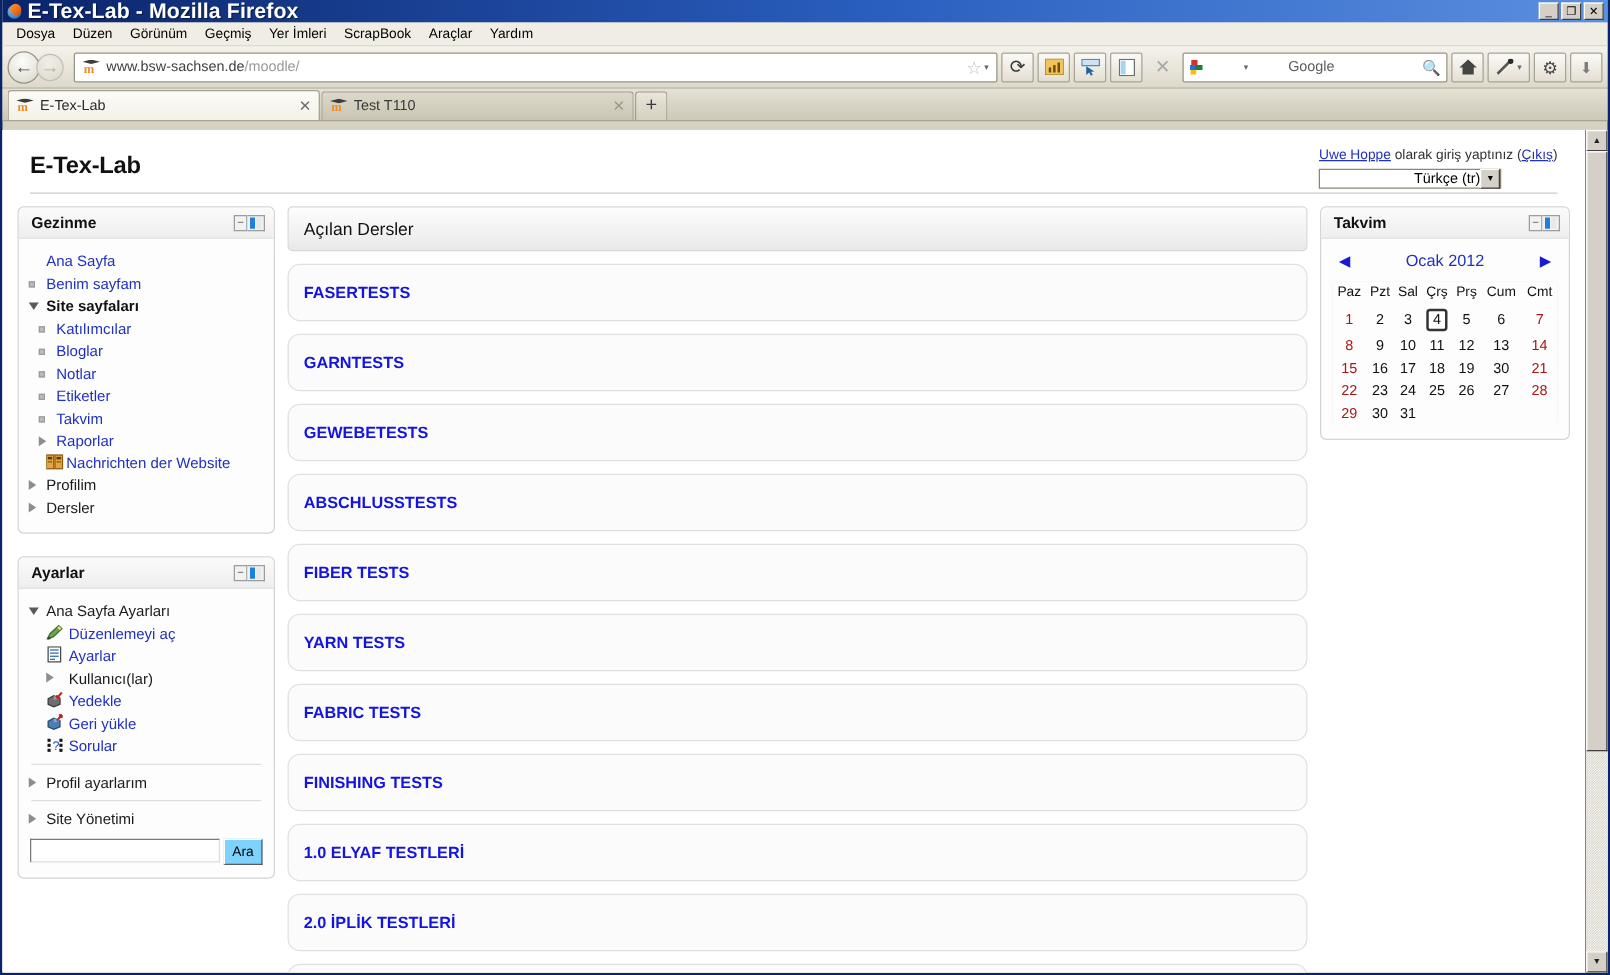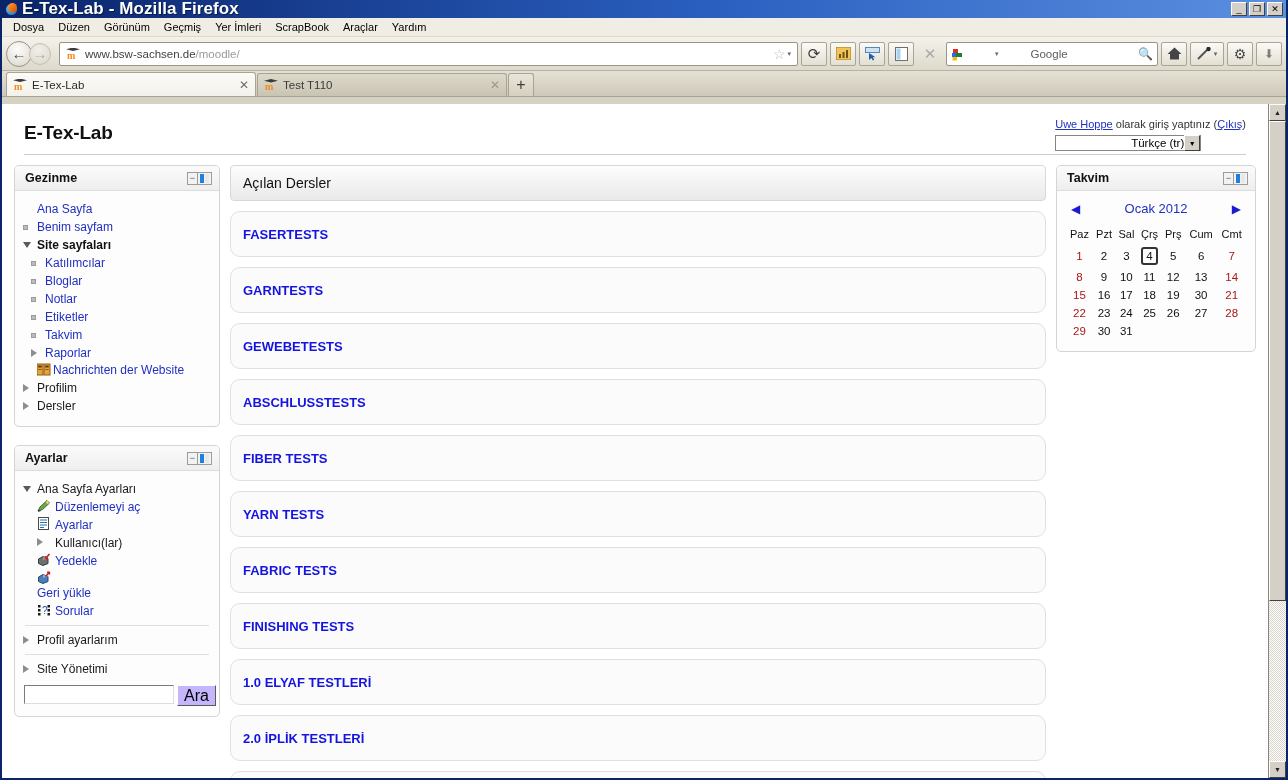--- a/index.html
+++ b/index.html
@@ -173,21 +173,21 @@
   .icon-news { width:14px; height:13px; flex:none; position:relative; margin-right:2px; }
 
   
   .sicon { width:15px; height:14px; flex:none; margin-right:3px; position:relative; }
   .divider { border-top:1px solid #dedede; margin:6px 2px; }
 
   
   .searchform { display:flex; gap:3px; margin-top:8px; padding:0 1px; }
   .searchform input { flex:1; height:19px; border:1px solid; border-color:#7a7a7a #ddd #ddd #7a7a7a;
                       background:#fff; font-size:11px; padding:0 3px; font-family:"Liberation Sans",sans-serif; }
-  .searchform button { height:21px; padding:0 6px; font-size:16px; background:#c4b5fd;
+  .searchform button { height:21px; padding:0 6px; font-size:11px; background:#7dd3fc;
                        border:1px solid; border-color:#fff #5a5a5a #5a5a5a #fff; color:#000;
                        font-family:"Liberation Sans",sans-serif; }
 
   
   .coursebox-head { border:1px solid #d8d8d8; border-radius:4px;
                     background:linear-gradient(to bottom,#fdfdfd,#e9e9e9);
                     padding:9px 12px; font-size:14px; color:#111; margin-bottom:10px; }
   .coursebox { border:1px solid #e0e0e0; border-radius:10px; background:#fbfbfb;
                padding:13px 12px; margin-bottom:10px; }
   .coursename { color:#1414e0; font-size:13px; font-weight:bold; text-decoration:none;
@@ -508,21 +508,21 @@
                 <li class="ind1" style="padding-left:14px;">
                   <span class="sicon">
                     <svg width="15" height="14">
                         <path d="M1.5 6 L6 3.5 L11 5.5 L11 10.5 L6 12.5 L1.5 10.5 Z" fill="#6f6f6f" stroke="#3a3a3a"></path>
                         <path d="M6 3.5 L6 7 L11 5.5" fill="#9a9a9a"></path>
                         <path d="M12.5 1 L8.5 5.5 M8.5 5.5 L8.7 3.1 M8.5 5.5 L10.9 5.3" stroke="#cc2020" stroke-width="1.6" fill="none"></path>
                       </svg>
                   </span>
                   <a class="navlink" href="#">Yedekle</a>
                 </li>
-                <li class="ind1" style="padding-left:14px;flex-direction:column;">
+                <li class="ind1" style="padding-left:14px;">
                   <span class="sicon">
                     <svg width="15" height="14">
                         <path d="M1.5 6 L6 3.5 L11 5.5 L11 10.5 L6 12.5 L1.5 10.5 Z" fill="#4a7fb5" stroke="#254a70"></path>
                         <path d="M6 3.5 L6 7 L11 5.5" fill="#7daede"></path>
                         <path d="M8.5 5.5 L12.5 1 M12.5 1 L10.1 1.2 M12.5 1 L12.3 3.4" stroke="#cc2020" stroke-width="1.6" fill="none"></path>
                       </svg>
                   </span>
                   <a class="navlink" href="#">Geri yükle</a>
                 </li>
                 <li class="ind1" style="padding-left:14px;">

